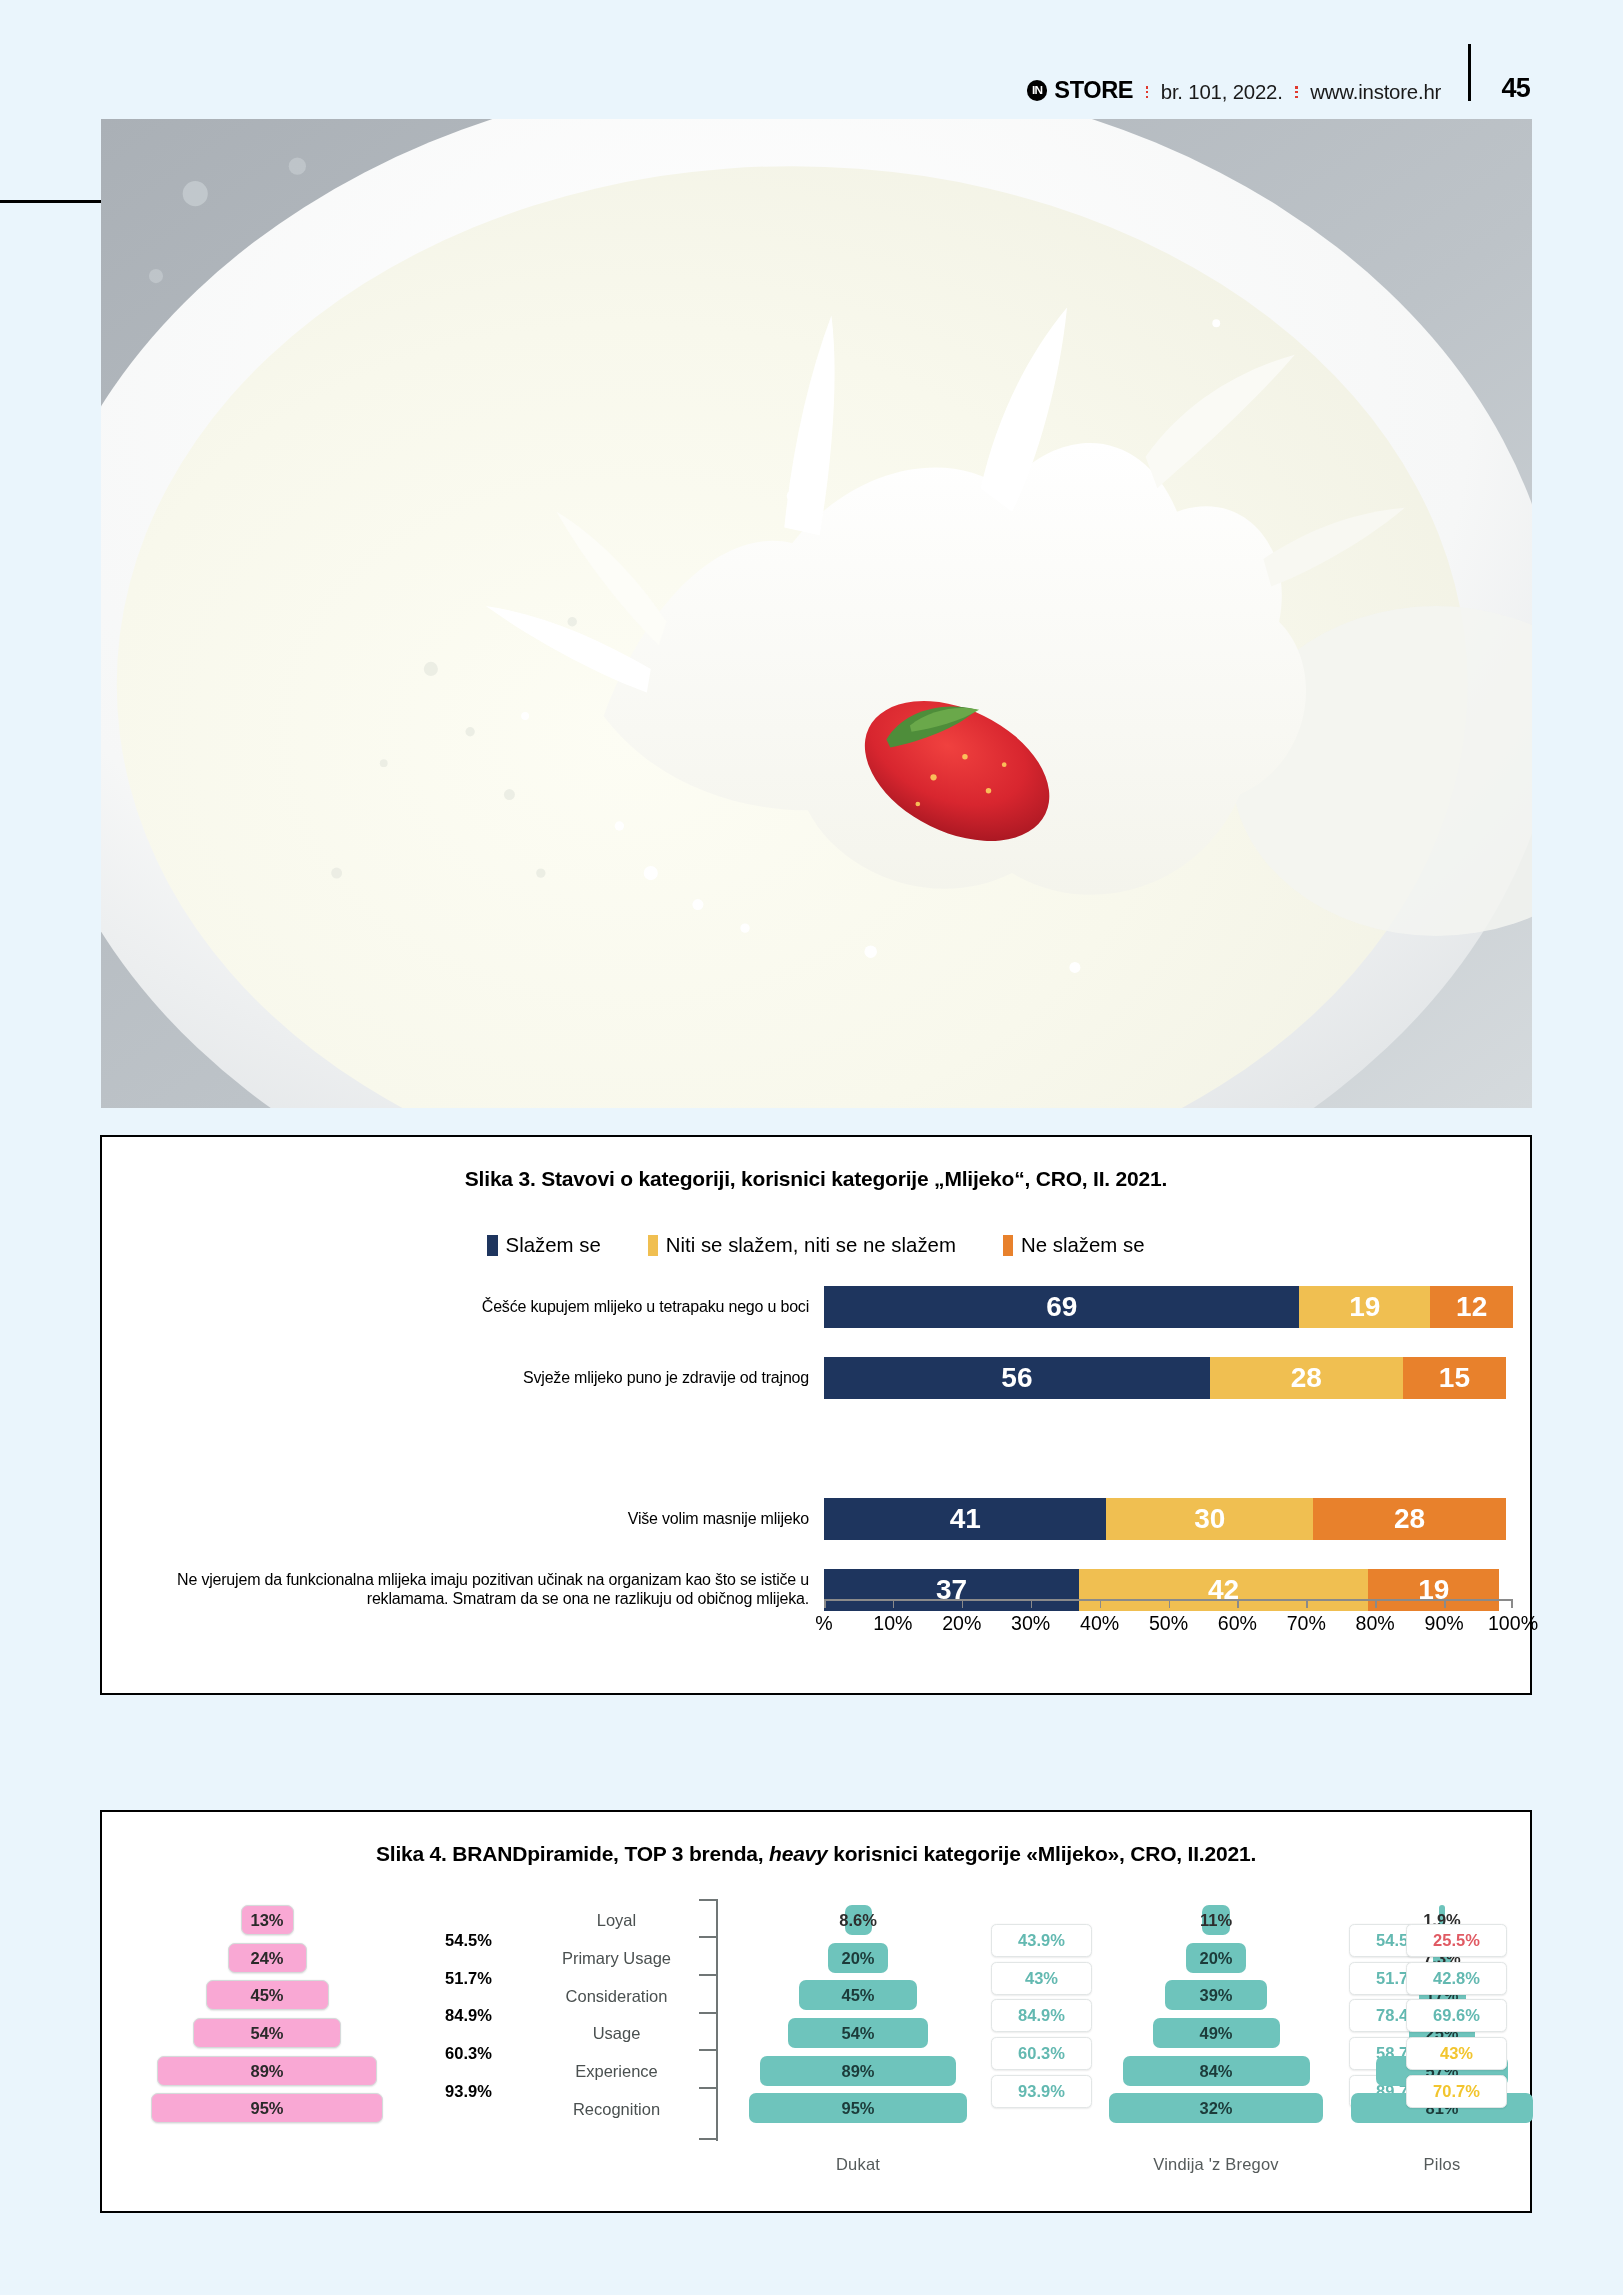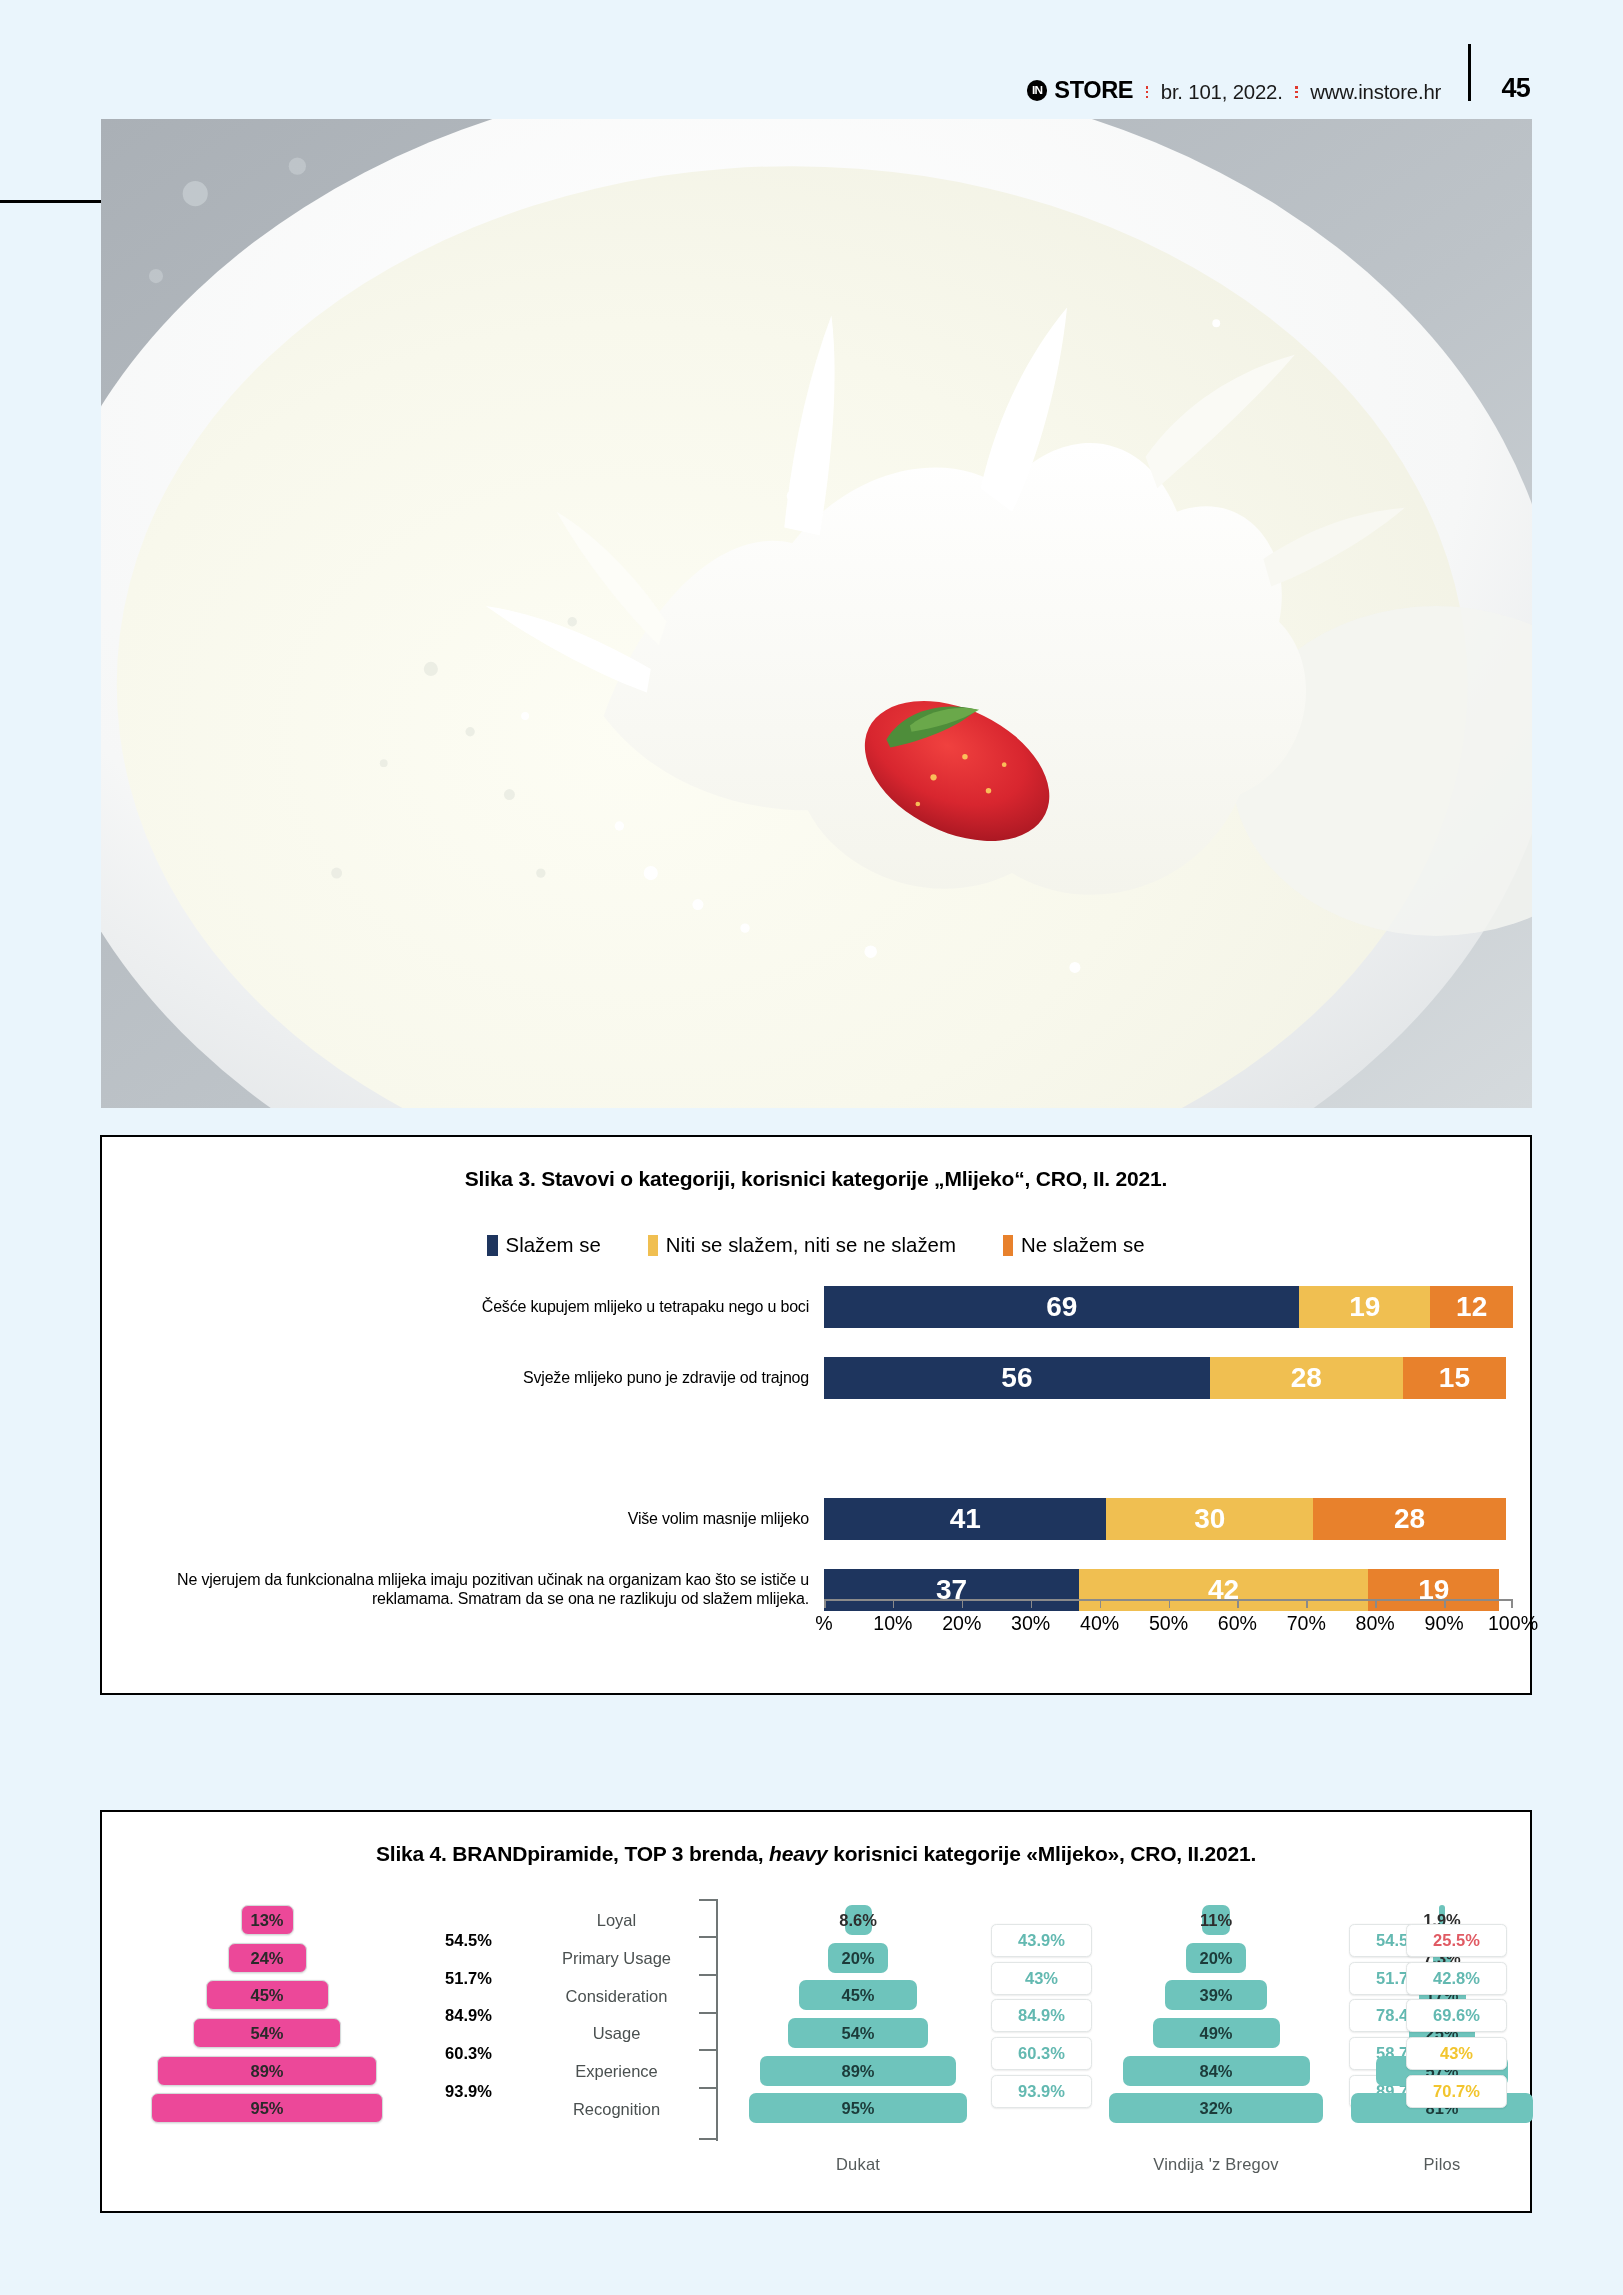--- a/index.html
+++ b/index.html
@@ -247,21 +247,21 @@
     display: flex;
     align-items: center;
     justify-content: center;
     font-size: 16.5px;
     font-weight: bold;
     color: #1c3b3a;
     box-sizing: border-box;
   }
   .pyr-bar.teal { background: #6ec4bc; }
   .pyr-bar.ghost {
-    background: #ec4899;
+    background: #f9a8d4;
     border: 1.2px solid #d5dada;
     color: #2a2a2a;
     box-shadow: 0 0.8px 1.6px rgba(0,0,0,.10);
   }
   .pyr-bar.tiny-label {
     color: #2d2d2d;
     overflow: visible;
     white-space: nowrap;
   }
   .brand-name {
@@ -471,21 +471,21 @@
     <div class="bar-row" style="top:212px;">
       <div class="bar-label">Više volim masnije mlijeko</div>
       <div class="bar-track">
         <div class="bar-seg agree" style="width:41%">41</div>
         <div class="bar-seg neutral" style="width:30%">30</div>
         <div class="bar-seg disagree" style="width:28%">28</div>
       </div>
     </div>
 
     <div class="bar-row" style="top:283px;">
-      <div class="bar-label">Ne vjerujem da funkcionalna mlijeka imaju pozitivan učinak na organizam kao što se ističe u reklamama. Smatram da se ona ne razlikuju od slažem mlijeka.</div>
+      <div class="bar-label">Ne vjerujem da funkcionalna mlijeka imaju pozitivan učinak na organizam kao što se ističe u reklamama. Smatram da se ona ne razlikuju od običnog mlijeka.</div>
       <div class="bar-track">
         <div class="bar-seg agree" style="width:37%">37</div>
         <div class="bar-seg neutral" style="width:42%">42</div>
         <div class="bar-seg disagree" style="width:19%">19</div>
       </div>
     </div>
 
     <div id="chart3-axis">
       <div class="axis-line"></div>
       <div class="tick" style="left:0%"></div>

